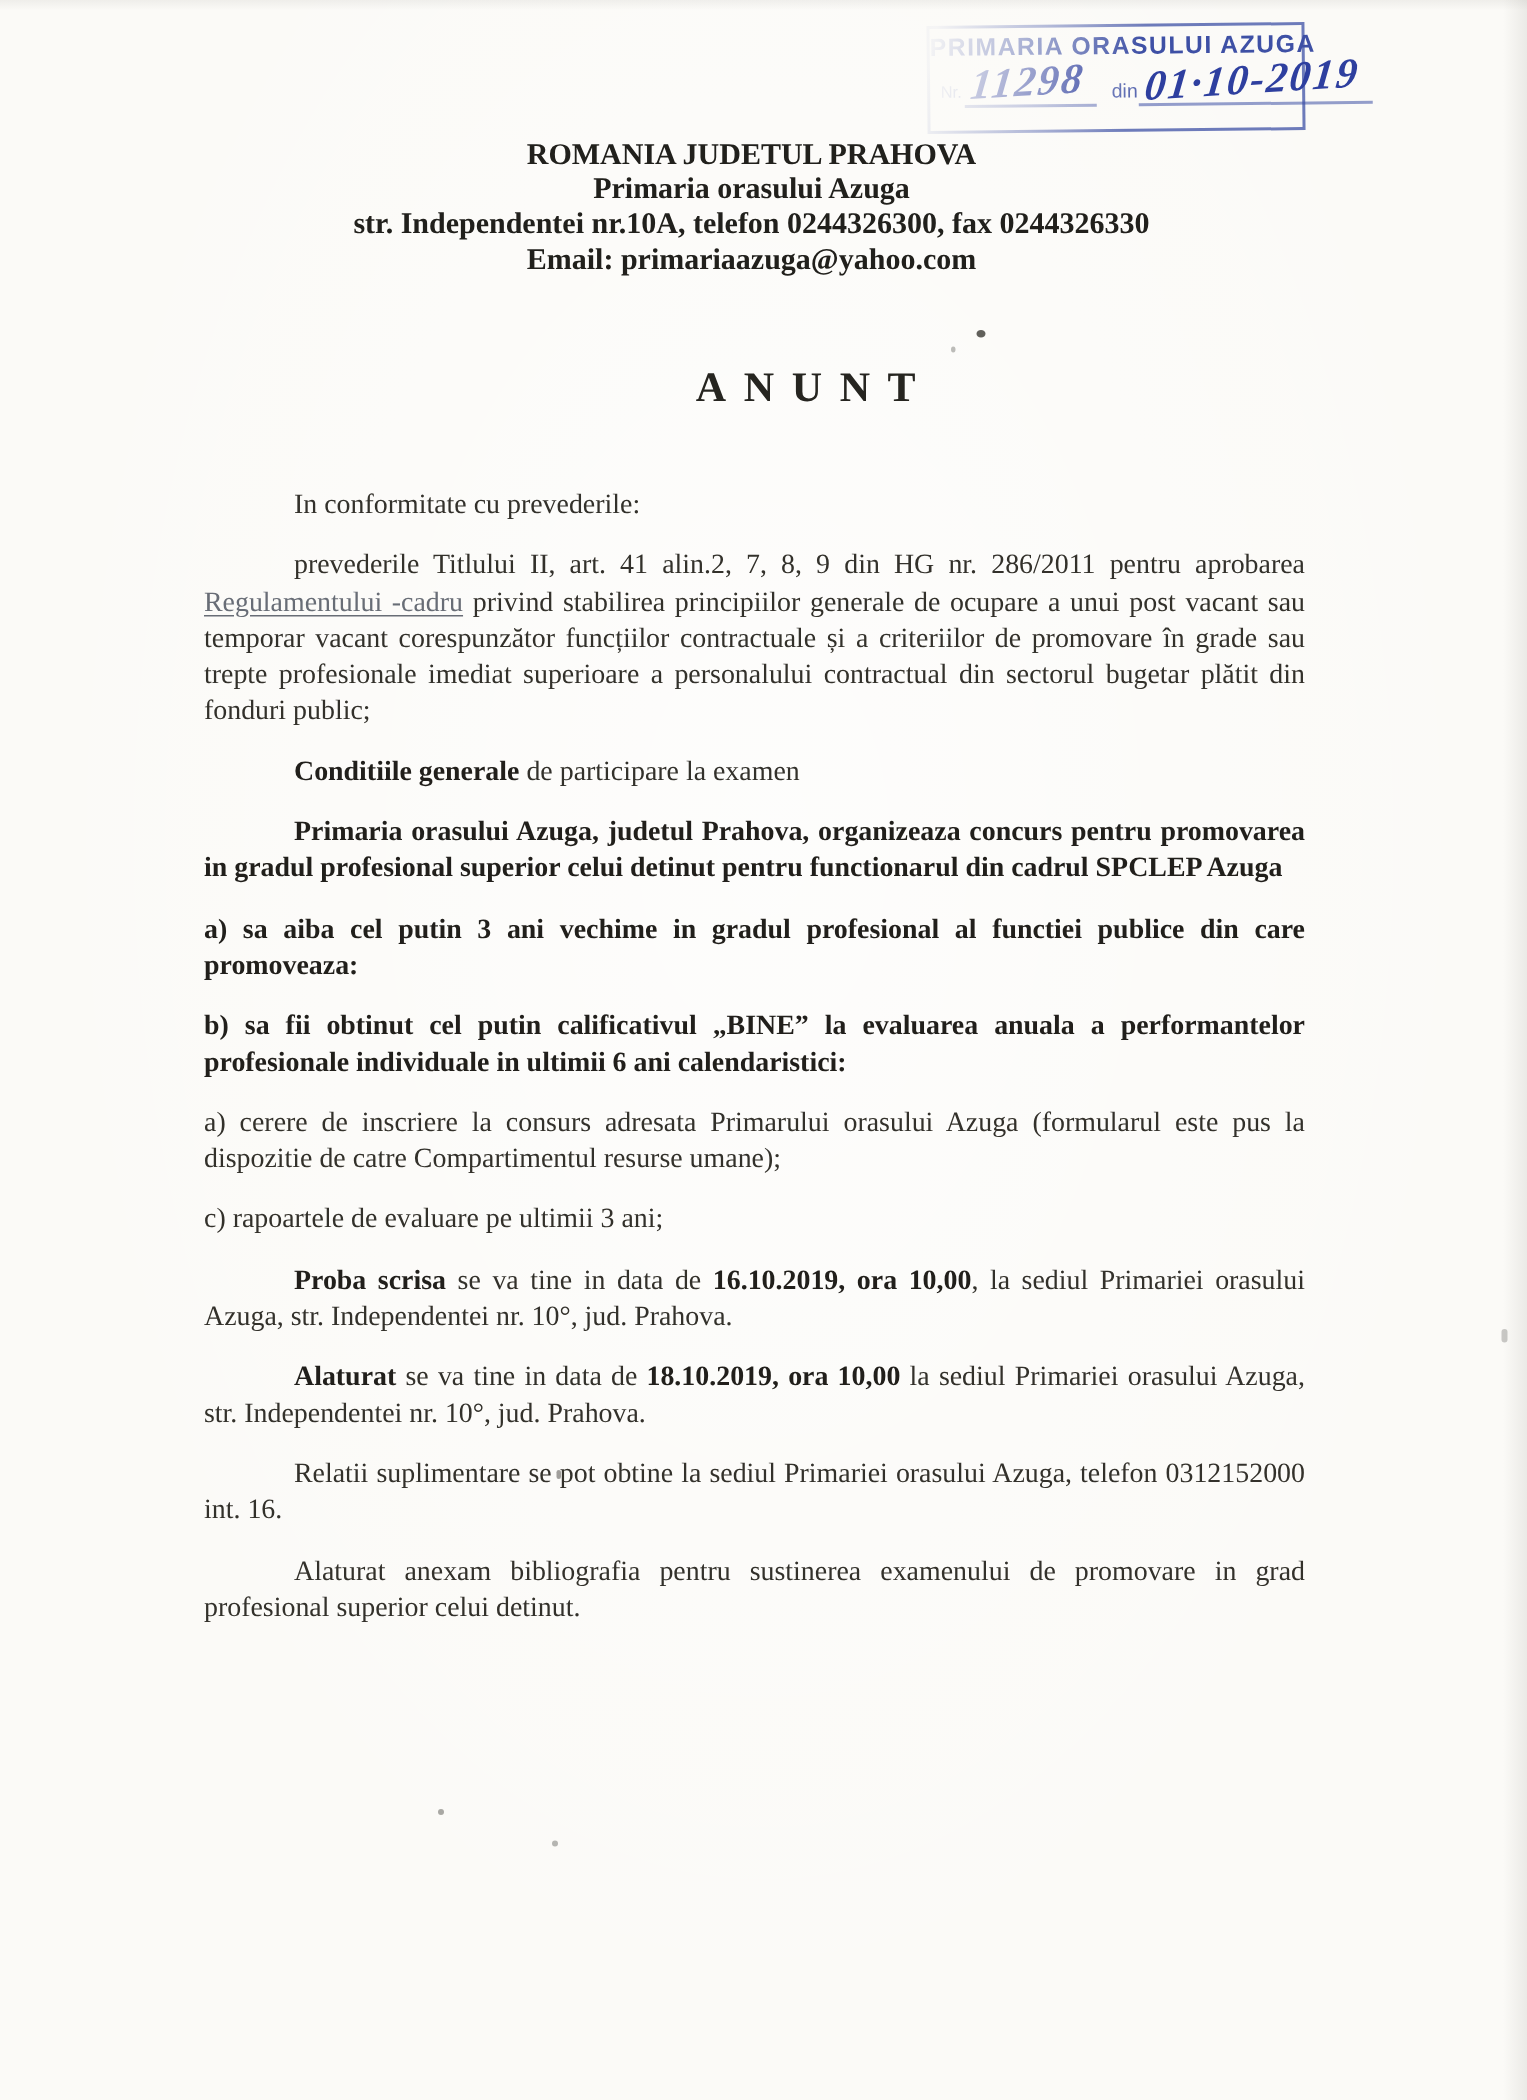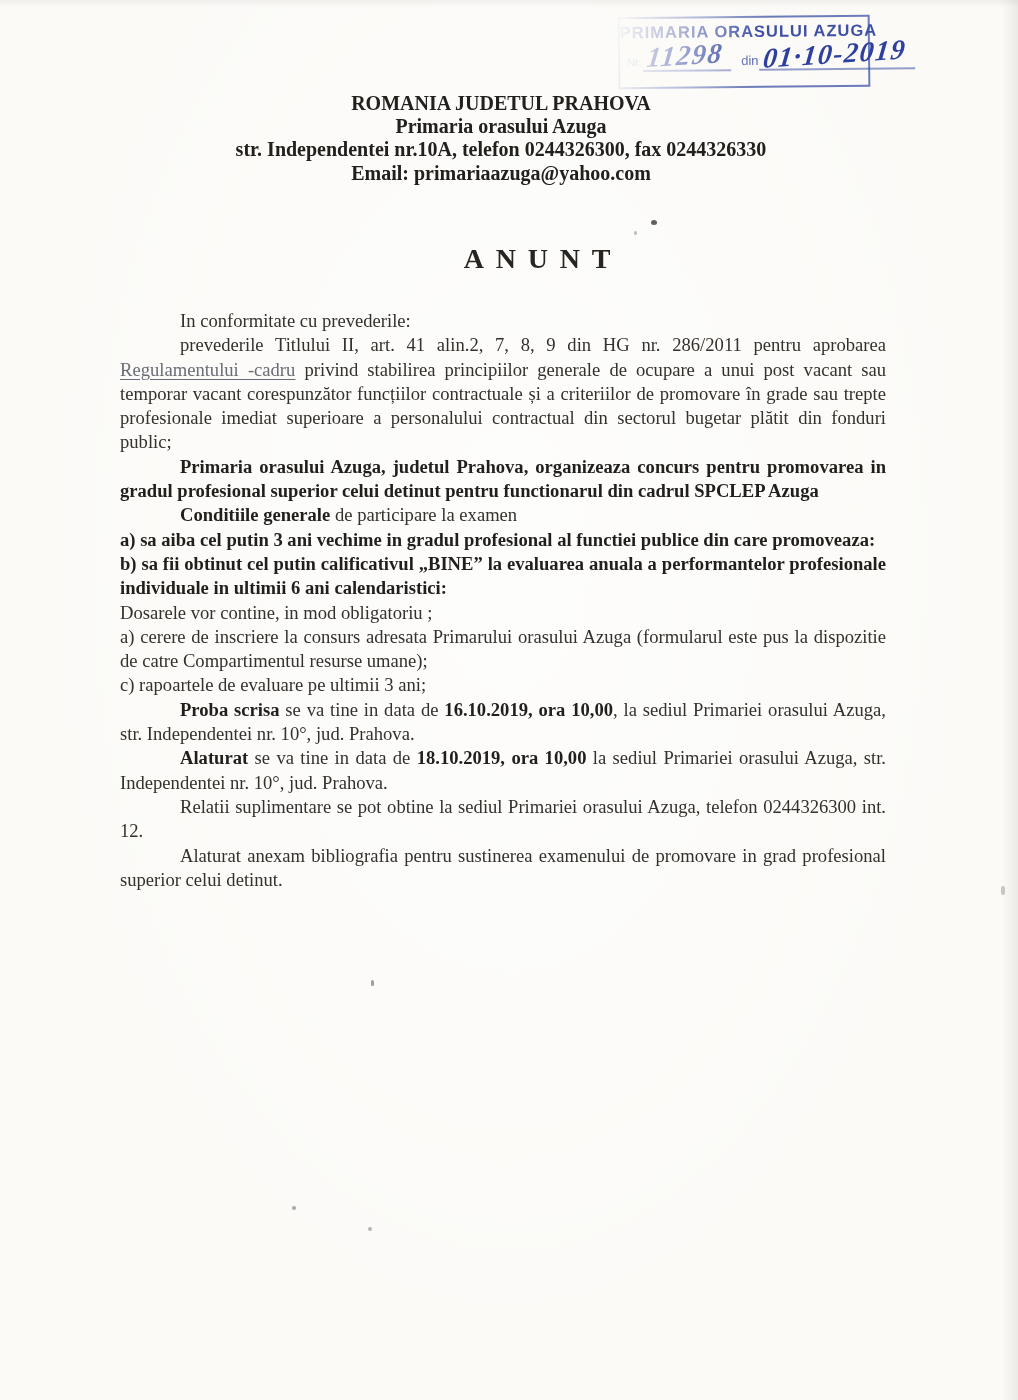--- a/index.html
+++ b/index.html
@@ -98,21 +98,21 @@
     color:#262520;
   }
 
   
   .body{
     position:absolute;left:120px;top:309px;width:766px;
     font-size:18.6px;line-height:24.3px;
     text-align:justify;
     color:#33312b;
   }
-  .body p{margin:0;}
+  .body p{margin:16px;}
   .ind{text-indent:60px;}
   .nojust{text-align:left;}
   .b{font-weight:bold;color:#211f1b;}
   p.b{font-weight:bold;color:#211f1b;}
   .mt1{margin-top:17px;}
   .mt1b{margin-top:20px;}
   .mt2{margin-top:44px;}
   .linklike{
     color:#686d76;
     text-decoration:underline;
@@ -155,37 +155,36 @@
   </div>
 
   <div class="doc-title">ANUNT</div>
 
   <div class="body">
 
     <p class="ind nojust">In conformitate cu prevederile:</p>
 
     <p class="ind"><span>prevederile Titlului II, art. 41 alin.2, 7, 8, 9 din HG nr. 286/2011 pentru aprobarea </span><span class="linklike">Regulamentului -cadru</span><span> privind stabilirea principiilor generale de ocupare a unui post vacant sau temporar vacant corespunzător funcțiilor contractuale și a criteriilor de promovare în grade sau trepte profesionale imediat superioare a personalului contractual din sectorul bugetar plătit din fonduri public;</span></p>
 
+    <p class="ind nojust mt1"><span class="b">Conditiile generale</span><span> de participare la examen</span></p>
+
     <p class="ind b mt1">Primaria orasului Azuga, judetul Prahova, organizeaza concurs pentru promovarea in gradul profesional superior celui detinut pentru functionarul din cadrul SPCLEP Azuga</p>
-
-    <p class="ind nojust mt1"><span class="b">Conditiile generale</span><span> de participare la examen</span></p>
 
     <p class="b">a) sa aiba cel putin 3 ani vechime in gradul profesional al functiei publice din care promoveaza:</p>
     <p class="b">b) sa fii obtinut cel putin calificativul „BINE” la evaluarea anuala a performantelor profesionale individuale in ultimii 6 ani calendaristici:</p>
 
 
-    <p class="nojust">Dosarele vor contine, in mod obligatoriu ;</p>
     <p>a) cerere de inscriere la consurs adresata Primarului orasului Azuga (formularul este pus la dispozitie de catre Compartimentul resurse umane);</p>
     <p class="nojust">c) rapoartele de evaluare pe ultimii 3 ani;</p>
 
     <p class="ind mt1"><span class="b">Proba scrisa</span><span> se va tine in data de </span><span class="b">16.10.2019, ora 10,00</span><span>, la sediul Primariei orasului Azuga, str. Independentei nr. 10°, jud. Prahova.</span></p>
 
     <p class="ind mt1b"><span class="b">Alaturat</span><span> se va tine in data de </span><span class="b">18.10.2019, ora 10,00</span><span> la sediul Primariei orasului Azuga, str. Independentei nr. 10°, jud. Prahova.</span></p>
 
-    <p class="ind mt1b">Relatii suplimentare se pot obtine la sediul Primariei orasului Azuga, telefon 0244326300 int. 12.</p>
+    <p class="ind mt1b">Relatii suplimentare se pot obtine la sediul Primariei orasului Azuga, telefon 0312152000 int. 16.</p>
 
     <p class="ind mt2">Alaturat anexam bibliografia pentru sustinerea examenului de promovare in grad profesional superior celui detinut.</p>
 
   </div>
 
   <div class="speck sp1"></div>
   <div class="speck sp2"></div>
   <div class="speck sp3"></div>
   <div class="speck sp4"></div>
   <div class="speck sp5"></div>

